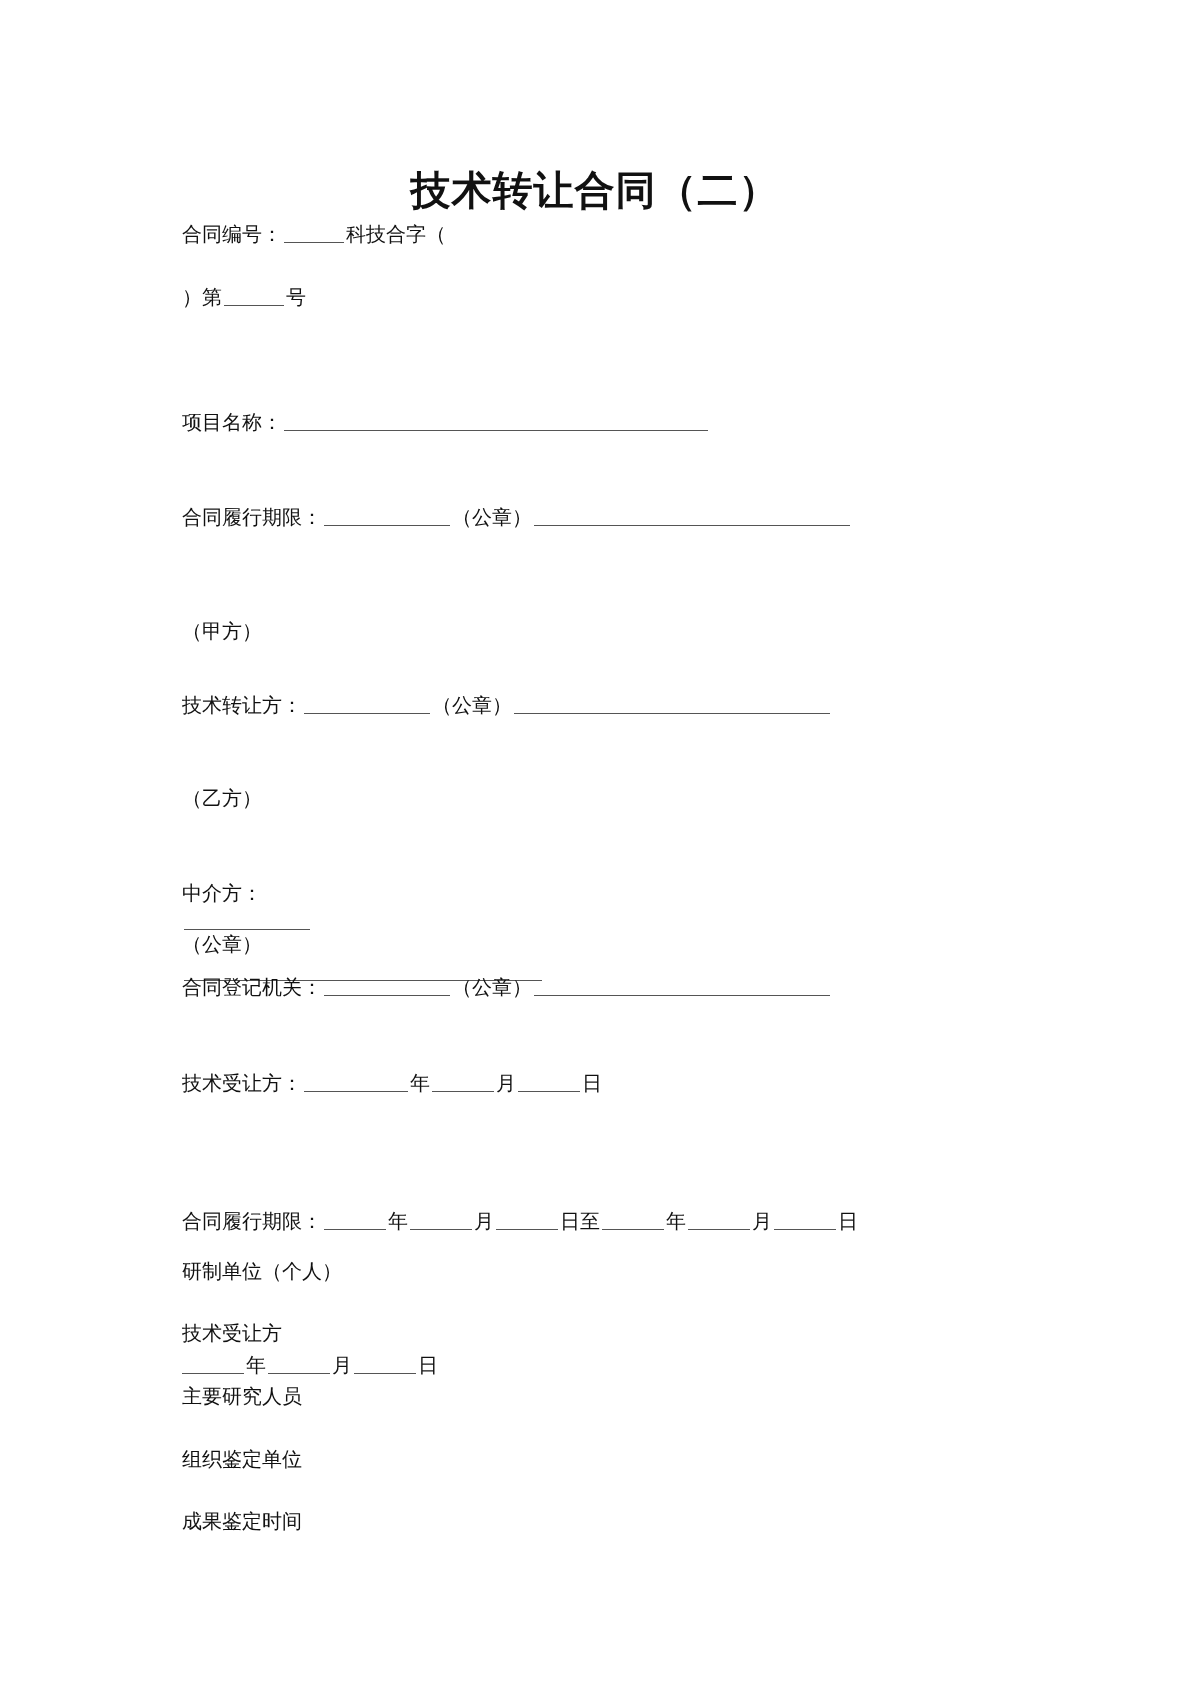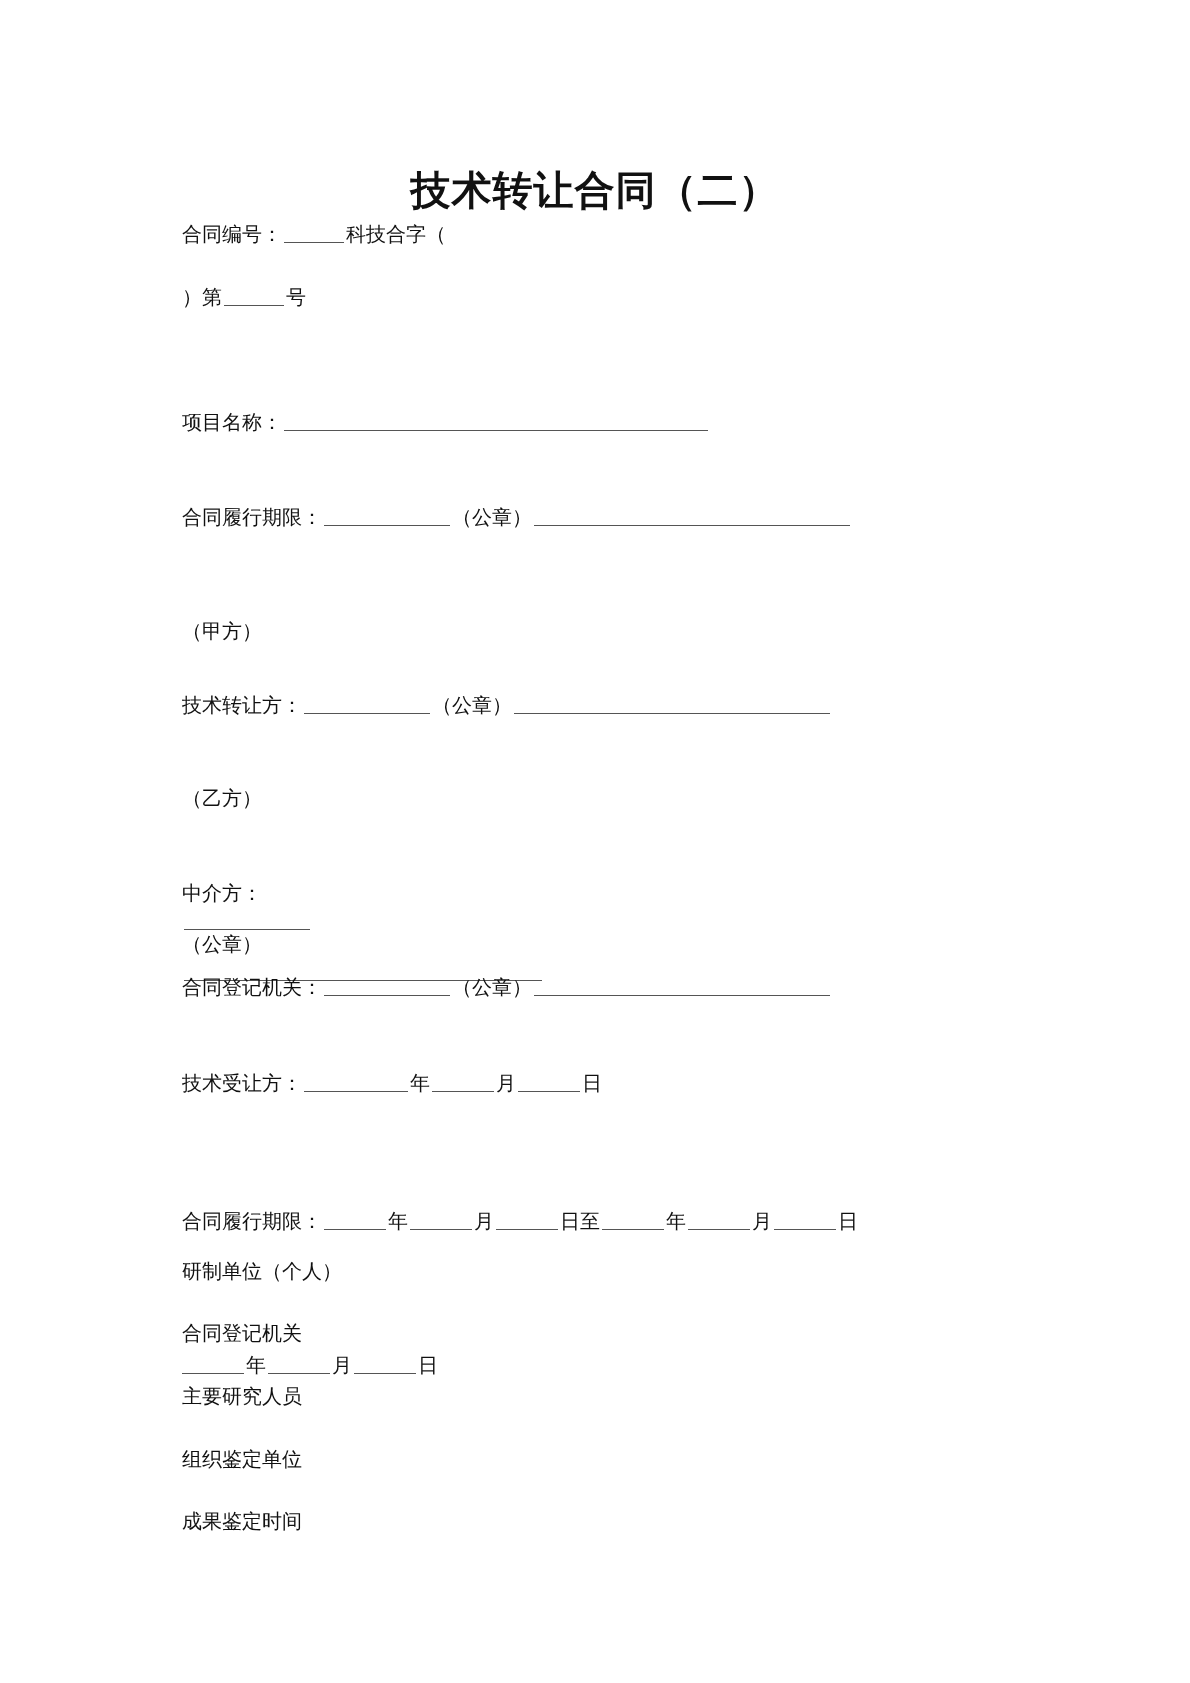--- a/index.html
+++ b/index.html
@@ -105,21 +105,21 @@
     <span class="txt">月</span>
     <span class="blank" style="width:62px;"></span>
     <span class="txt">日</span>
   </div>
 
   <div class="line" style="top:1257px;">
     <span class="txt">研制单位（个人）</span>
   </div>
 
   <div class="line" style="top:1319px;">
-    <span class="txt">合同登记机关</span>
+    <span class="txt">技术受让方</span>
   </div>
   <div class="line" style="top:1351px;">
     <span class="blank" style="width:62px; margin-left:0;"></span>
     <span class="txt">年</span>
     <span class="blank" style="width:62px;"></span>
     <span class="txt">月</span>
     <span class="blank" style="width:62px;"></span>
     <span class="txt">日</span>
   </div>
 

